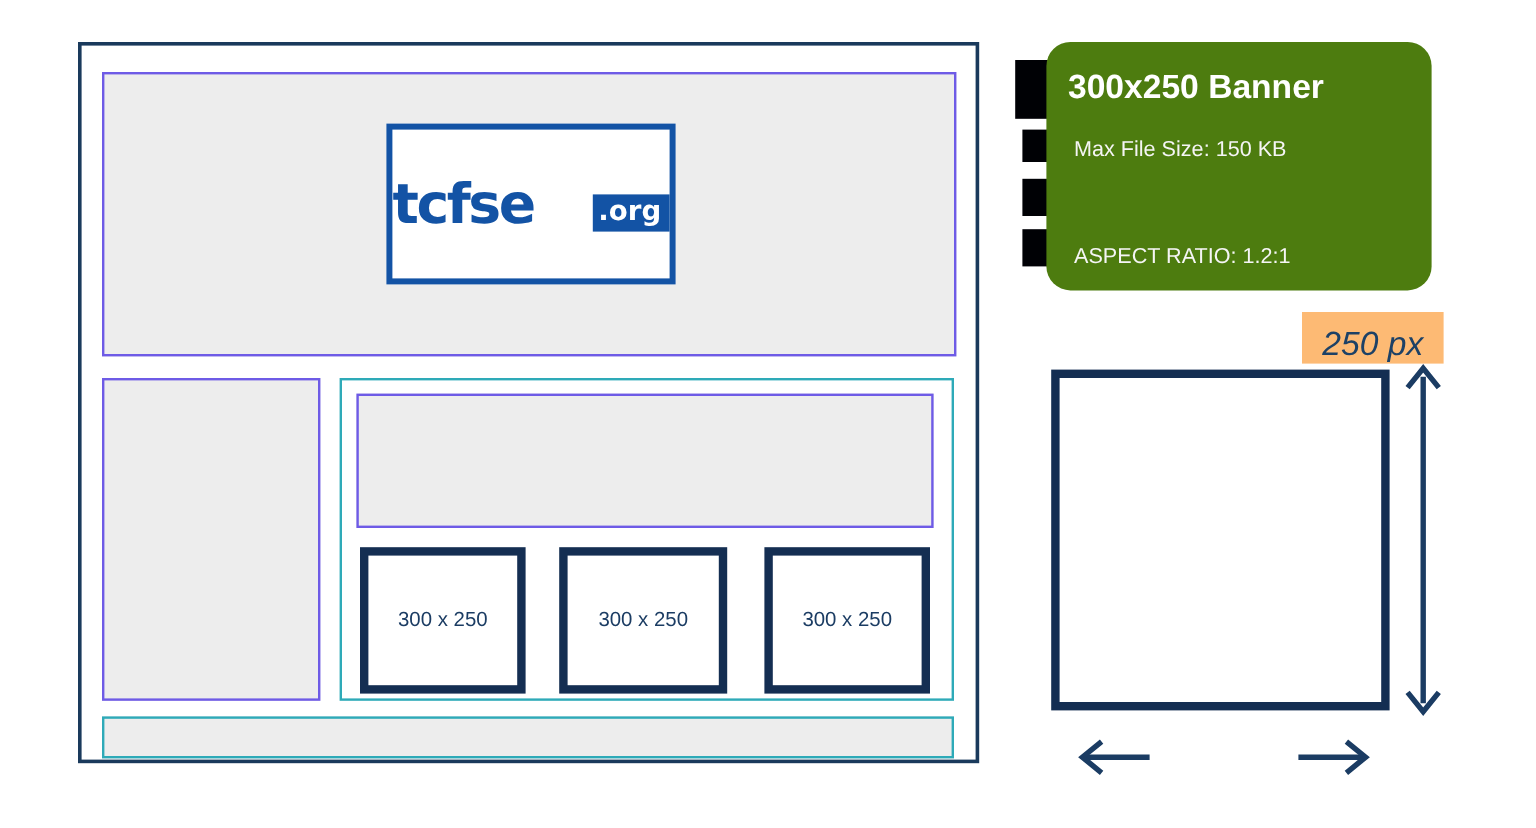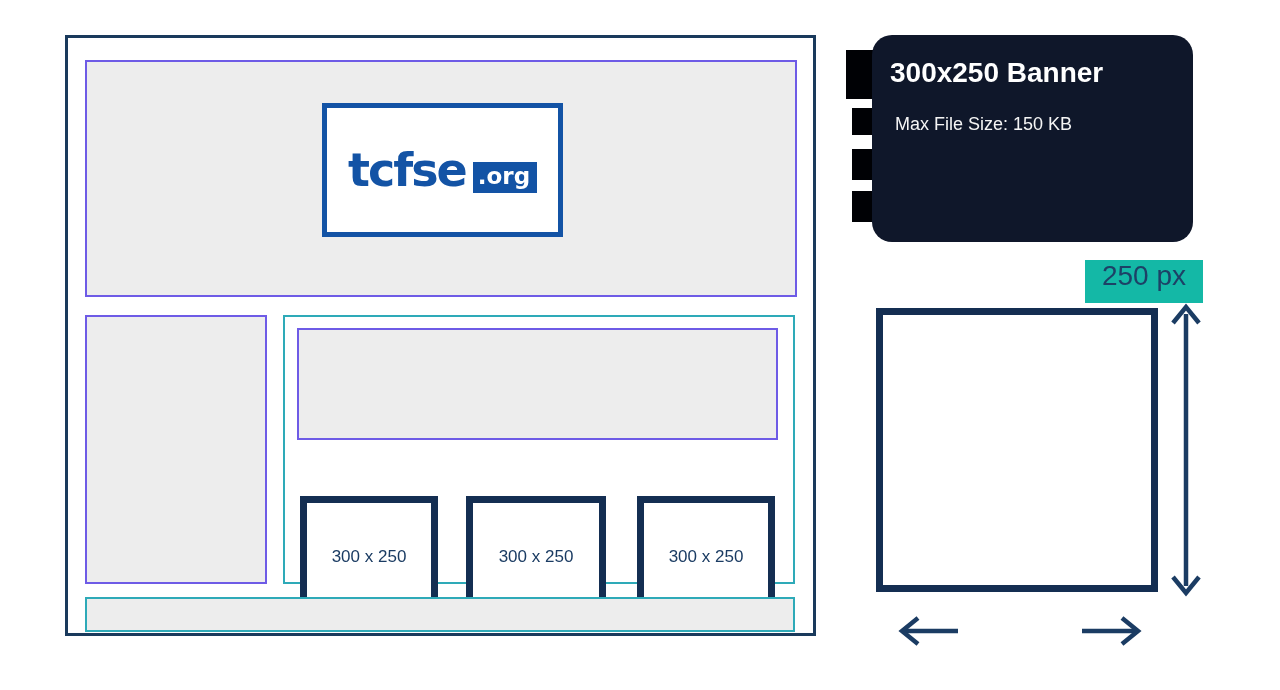--- a/index.html
+++ b/index.html
@@ -6,53 +6,53 @@
   #canvas{
     position:relative;width:1280px;height:690px;background:#ffffff;
     font-family:"Liberation Sans",sans-serif;overflow:hidden;
   }
   .abs{position:absolute;box-sizing:border-box;}
 
   
   .outer-frame{left:65px;top:35px;width:751px;height:601px;border:3px solid #1A3A5C;background:#fff;}
   .header-box{left:85px;top:60px;width:712px;height:237px;background:#EDEDED;border:2px solid #6E5BE6;}
   .logo-box{left:322px;top:103px;width:241px;height:134px;background:#fff;border:5px solid #1353A5;
-            display:flex;align-items:center;justify-content:center;}
+            display:flex;align-items:center;justify-content:space-between;}
   .logo-name{font-family:"DejaVu Sans",sans-serif;font-weight:bold;font-size:46px;line-height:1;
              color:#1353A5;letter-spacing:-2px;}
   .logo-tld{font-family:"DejaVu Sans",sans-serif;font-weight:bold;font-size:23px;line-height:1;
             color:#ffffff;background:#1353A5;padding:3px 7px 5px 5px;margin-left:7px;margin-top:14px;}
   .sidebar-box{left:85px;top:315px;width:182px;height:269px;background:#EDEDED;border:2px solid #6E5BE6;}
   .content-box{left:283px;top:315px;width:512px;height:269px;background:#fff;border:2px solid #2EAAB8;}
   .content-banner{left:297px;top:328px;width:481px;height:112px;background:#EDEDED;border:2px solid #6E5BE6;}
   .ad-box{top:456px;height:122px;background:#fff;border:7px solid #142E52;
-          display:flex;align-items:center;justify-content:center;margin-top:40px;}
+          display:flex;align-items:center;justify-content:center;}
   .ad-box span{font-size:17px;color:#1B3C63;}
   #ad-1{left:300px;width:138px;}
   #ad-2{left:466px;width:140px;}
   #ad-3{left:637px;width:138px;}
   .footer-bar{left:85px;top:597px;width:710px;height:35px;background:#EDEDED;border:2px solid #2EAAB8;}
 
   
   .tab{background:#000105;}
   #tab-title{left:846px;top:50px;width:30px;height:49px;}
   #tab-line1{left:852px;top:108px;width:24px;height:27px;}
   #tab-line2{left:852px;top:149px;width:24px;height:31px;}
   #tab-line3{left:852px;top:191px;width:24px;height:31px;}
-  .spec-card{left:872px;top:35px;width:321px;height:207px;background:#0f172a;border-radius:20px;}
+  .spec-card{left:872px;top:35px;width:321px;height:207px;background:#4d7c0f;border-radius:20px;}
   .spec-title{position:absolute;left:18px;top:22px;font-size:28px;font-weight:bold;color:#ffffff;}
   .spec-line{position:absolute;left:23px;font-size:18px;color:#F5F5F5;text-align:center;}
   #spec-line-0{top:79px;}
   #spec-line-1{top:124px;}
   #spec-line-2{top:168px;}
 
   
   .banner-square{left:876px;top:308px;width:282px;height:284px;background:#fff;border:7px solid #142E52;}
-  .dim-label{background:#14b8a6;display:flex;align-items:flex-start;justify-content:center;
-             font-size:28px;color:#1D4166;}
+  .dim-label{background:#fdba74;display:flex;align-items:flex-end;justify-content:center;
+             font-size:28px;color:#1D4166;font-style:italic;}
   #label-250{left:1085px;top:260px;width:118px;height:43px;}
   #label-300{left:962px;top:608px;width:116px;height:45px;}
   .arrow-svg{position:absolute;}
   #v-arrow{left:1164px;top:302px;}
   #h-arrow{left:892px;top:612px;}
 </style>
 </head>
 <body>
 
 <div id="canvas">
@@ -85,20 +85,21 @@
   <div class="abs footer-bar"></div>
 
   <div id="tab-title" class="abs tab"></div>
   <div id="tab-line1" class="abs tab"></div>
   <div id="tab-line2" class="abs tab"></div>
   <div id="tab-line3" class="abs tab"></div>
 
   <div class="abs spec-card">
     <div class="spec-title">300x250 Banner</div>
     <div id="spec-line-0" class="spec-line">Max File Size: 150 KB</div>
+    <div id="spec-line-2" class="spec-line">ASPECT RATIO: 1.2:1</div>
   </div>
 
   <div class="abs banner-square"></div>
 
   <div id="label-250" class="abs dim-label">
     <span>250 px</span>
   </div>
 
   <svg id="v-arrow" class="arrow-svg" width="44" height="296" viewBox="0 0 44 296">
     <line x1="22" y1="12" x2="22" y2="284" stroke="#1B3C63" stroke-width="4.5"></line>

